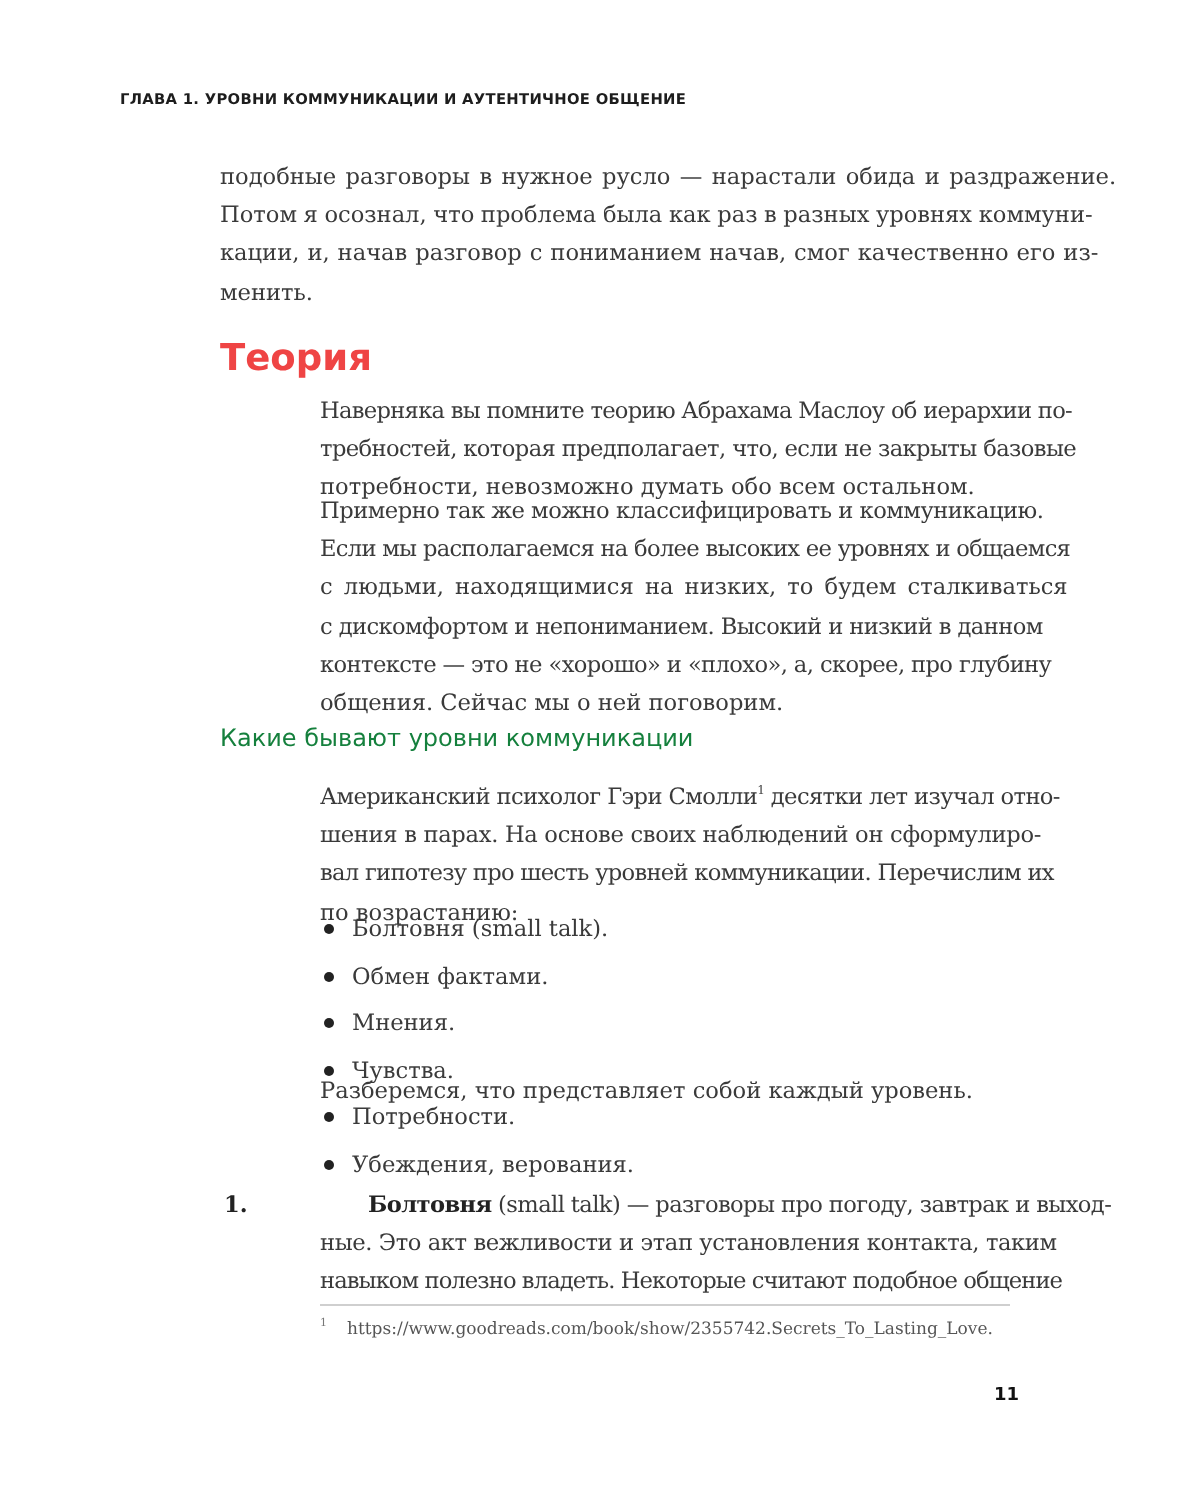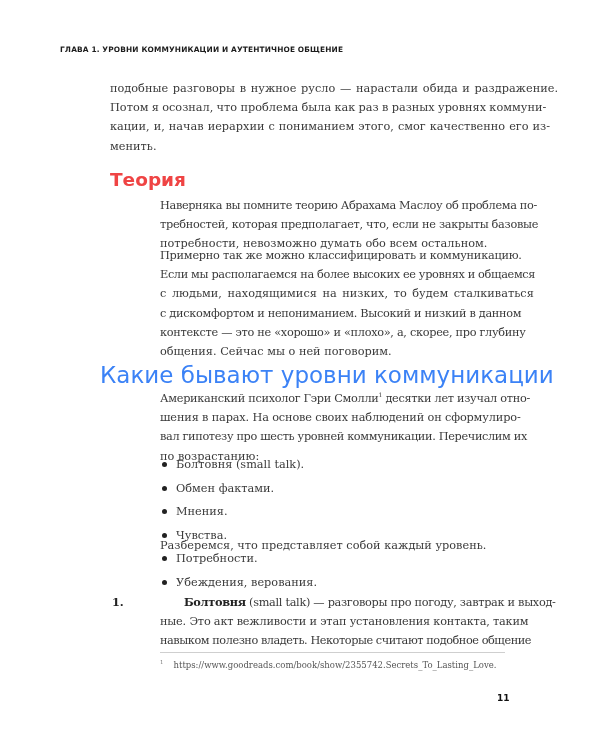--- a/index.html
+++ b/index.html
@@ -12,22 +12,22 @@
   .serif { font-family: "DejaVu Serif", serif; font-size: 11.3px; color: #3a3a3a; }
   .p-top { position: absolute; left: 110px; top: 79px; width: 392px; line-height: 19.2px; text-align: justify; }
   .p-top span { display: block; white-space: nowrap; }
   .h-theory {
     position: absolute; left: 110px; top: 169px;
     font-family: "DejaVu Sans", sans-serif; font-weight: bold; font-size: 18.5px; color: #ef4444;
   }
   .block { position: absolute; left: 160px; width: 345px; line-height: 19.2px; }
   .block .line { display: block; white-space: nowrap; }
   .h-levels {
-    position: absolute; left: 100px; top: 362px;
-    font-family: "DejaVu Sans", sans-serif; font-weight: normal; font-size: 23px; color: #3b82f6;
+    position: absolute; left: 110px; top: 362px;
+    font-family: "DejaVu Sans", sans-serif; font-weight: normal; font-size: 12px; color: #15803d;
   }
   .bullets { position: absolute; left: 160px; top: 455px; list-style: none; margin: 0; padding: 0; }
   .bullets li { position: relative; padding-left: 16px; height: 23.5px; line-height: 19px; white-space: nowrap; }
   .bullets li .dot { position: absolute; left: 2px; top: 7px; width: 5px; height: 5px; border-radius: 50%; background: #222; }
   .numbered { position: absolute; left: 160px; top: 586px; width: 345px; line-height: 19.2px; }
   .numbered .num { position: absolute; left: -48px; top: 0; font-weight: bold; color: #222; }
   .numbered .line { display: block; white-space: nowrap; }
   .numbered b { color: #222; margin-left: 24px; }
   .rule { position: absolute; left: 160px; top: 642px; width: 345px; height: 1px; background: #cfcfcf; }
   .footnote { position: absolute; left: 160px; top: 650px; font-family: "DejaVu Serif", serif; font-size: 8.5px; color: #555; white-space: nowrap; }
@@ -36,28 +36,28 @@
   .page-num { position: absolute; left: 497px; top: 693px; font-family: "DejaVu Sans", sans-serif; font-weight: bold; font-size: 9px; color: #111; text-align: center; }
 </style>
 </head>
 <body>
 
 <div class="running-head">ГЛАВА 1. УРОВНИ КОММУНИКАЦИИ И АУТЕНТИЧНОЕ ОБЩЕНИЕ</div>
 
 <div class="p-top serif">
   <span style="word-spacing:1.1px">подобные разговоры в нужное русло — нарастали обида и раздражение.</span>
   <span style="word-spacing:-0.3px">Потом я осознал, что проблема была как раз в разных уровнях коммуни-</span>
-  <span style="word-spacing:0.4px">кации, и, начав иерархии с пониманием этого, смог качественно его из-</span>
+  <span style="word-spacing:0.4px">кации, и, начав разговор с пониманием начав, смог качественно его из-</span>
   <span>менить.</span>
 </div>
 
 <div class="h-theory">Теория</div>
 
 <div class="block serif" style="top:196px">
-  <span class="line" style="letter-spacing:-0.35px">Наверняка вы помните теорию Абрахама Маслоу об проблема по-</span>
+  <span class="line" style="letter-spacing:-0.35px">Наверняка вы помните теорию Абрахама Маслоу об иерархии по-</span>
   <span class="line" style="letter-spacing:-0.3px">требностей, которая предполагает, что, если не закрыты базовые</span>
   <span class="line">потребности, невозможно думать обо всем остальном.</span>
 </div>
 
 <div class="block serif" style="top:246px">
   <span class="line" style="letter-spacing:-0.25px">Примерно так же можно классифицировать и коммуникацию.</span>
   <span class="line" style="letter-spacing:-0.35px">Если мы располагаемся на более высоких ее уровнях и общаемся</span>
   <span class="line" style="word-spacing:2px">с людьми, находящимися на низких, то будем сталкиваться</span>
   <span class="line" style="letter-spacing:-0.3px">с дискомфортом и непониманием. Высокий и низкий в данном</span>
   <span class="line" style="letter-spacing:-0.3px">контексте — это не «хорошо» и «плохо», а, скорее, про глубину</span>

